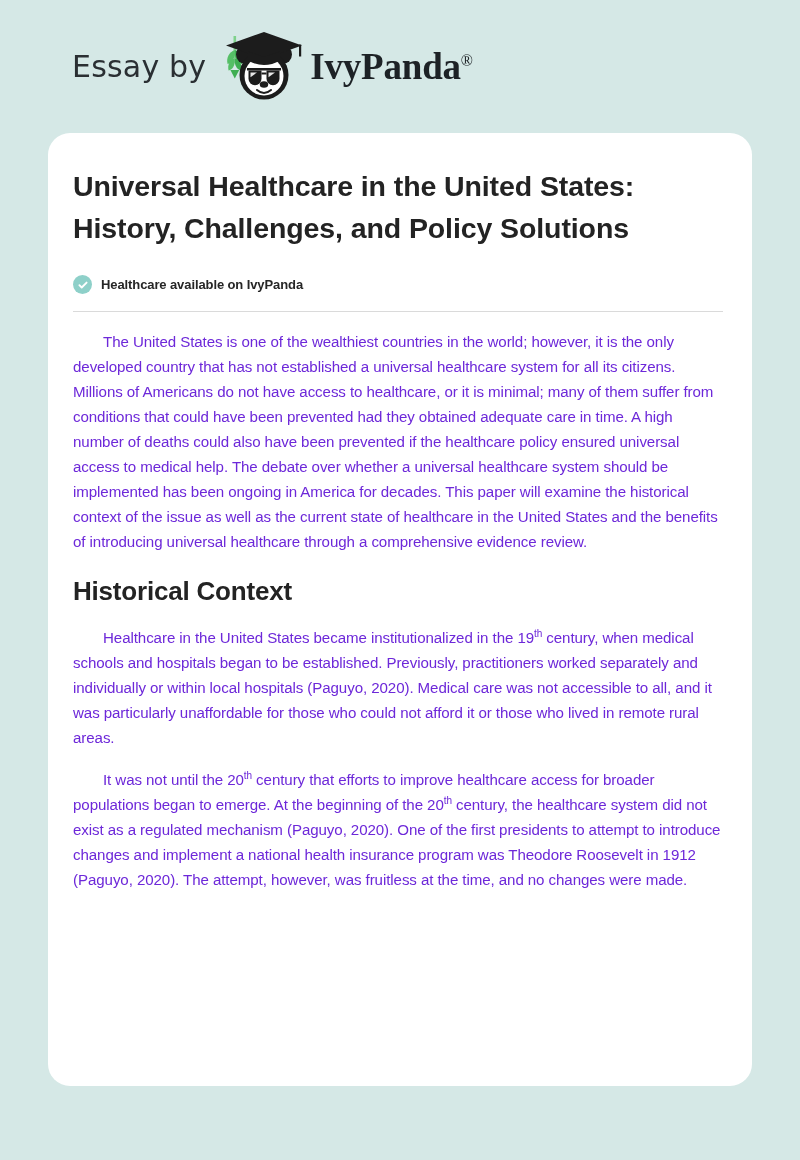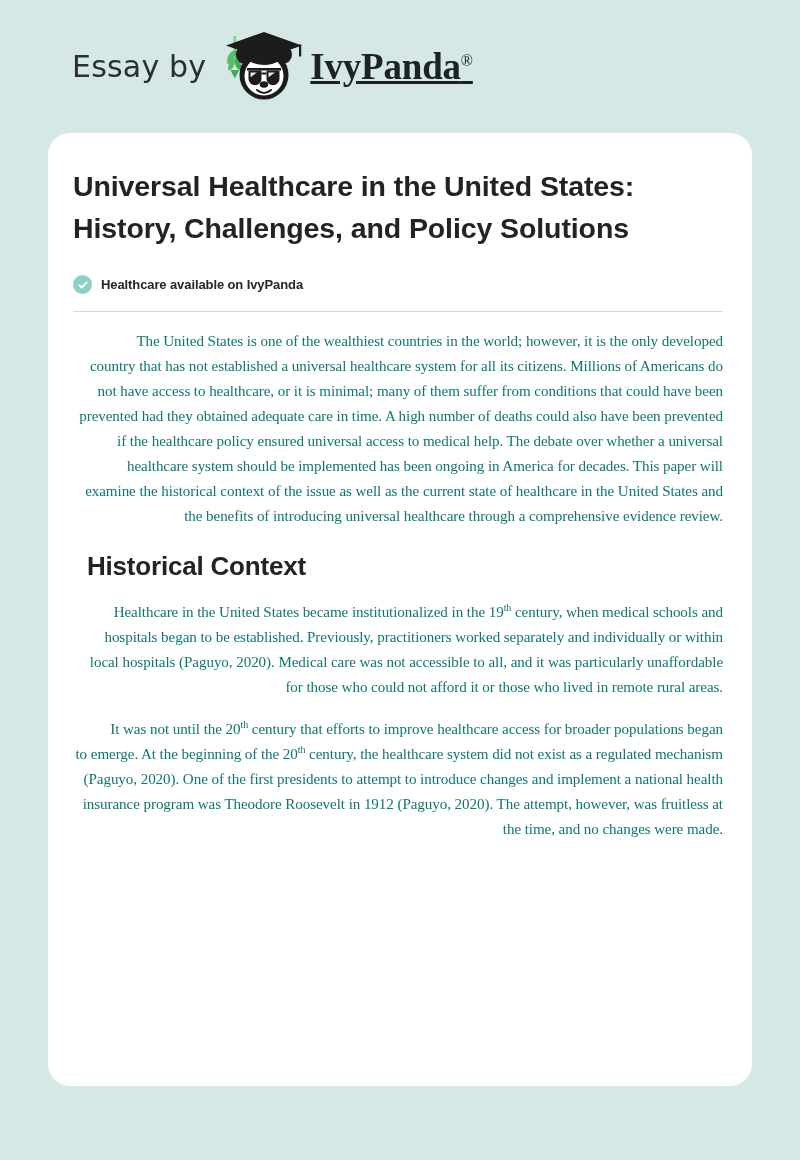--- a/index.html
+++ b/index.html
@@ -50,21 +50,20 @@
   .brand-wordmark {
     font-family: "Liberation Serif", "DejaVu Serif", serif;
     font-size: 37px;
     font-weight: 700;
     color: #1d2226;
     line-height: 1;
     letter-spacing: -0.2px;
     white-space: nowrap;
     margin-left: 4px;
     position: relative;
-    text-decoration: underline;
   }
   .brand-wordmark .reg {
     font-size: 16px;
     vertical-align: super;
     line-height: 0;
     font-weight: 400;
   }
 
   
   .paper-card {
@@ -129,38 +128,38 @@
     font-size: 26px;
     font-weight: 700;
     color: #232323;
     margin: 0;
     padding-top: 26px;
     letter-spacing: -0.2px;
     line-height: 1.2;
   }
 
   .para {
-    font-family: Liberation Serif, serif;
+    font-family: Liberation Sans, sans-serif;
     font-size: 15.1px;
-    color: #0f766e;
+    color: #6d28d9;
     line-height: 25px;
     margin: 0;
     padding-top: 17px;
     text-indent: 30px;
     max-width: 650px;
-    text-align: right;
+    text-align: left;
     letter-spacing: -0.08px;
   }
   .para sup {
     font-size: 10px;
     vertical-align: super;
     line-height: 0;
   }
   
-  .section-heading.tight { padding-top: 22px; margin-left: 14px; }
+  .section-heading.tight { padding-top: 22px; }
 </style>
 </head>
 <body>
 
 <div class="brand-bar">
   <span class="brand-essay-by">Essay by</span>
 
   <span class="brand-logo-wrap">
     <span>
       <svg class="panda-mark" viewBox="0 0 86 74" xmlns="http://www.w3.org/2000/svg">

